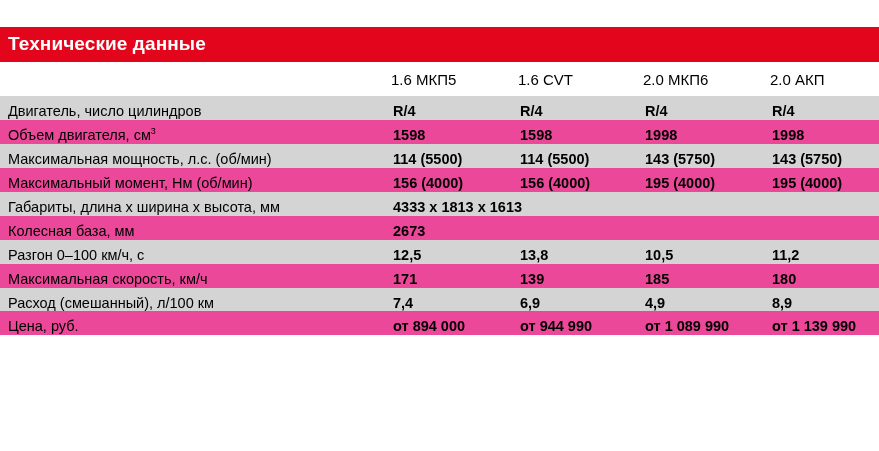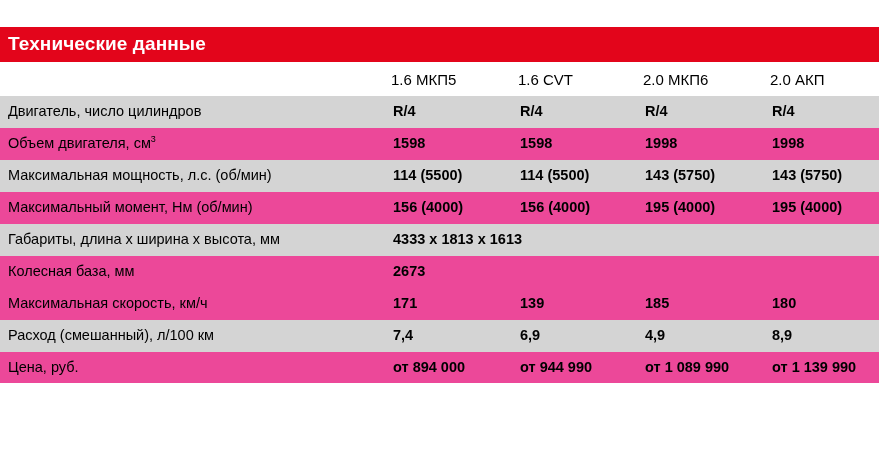--- a/index.html
+++ b/index.html
@@ -30,21 +30,21 @@
   .head-row td {
     background: #ffffff;
     color: #000000;
     font-size: 15px;
     font-weight: normal;
     padding: 9px 6px 8px 6px;
     vertical-align: bottom;
   }
   .row td {
     font-size: 14.5px;
-    padding: 8px 6px 8px 8px;
+    padding: 8px 6px 0 8px;
     color: #000000;
     vertical-align: middle;
     line-height: 1.1;
   }
   .row.shaded td {
     background: #d4d4d4;
   }
   .row.plain td {
     background: #ec4899;
   }
@@ -118,20 +118,27 @@
         <td class="val">195 (4000)</td>
       </tr>
       <tr class="row shaded">
         <td class="label">Габариты, длина х ширина х высота, мм</td>
         <td class="val" colspan="4">4333 х 1813 х 1613</td>
       </tr>
       <tr class="row plain">
         <td class="label">Колесная база, мм</td>
         <td class="val" colspan="4">2673</td>
       </tr>
+      <tr class="row shaded">
+        <td class="label">Разгон 0–100 км/ч, с</td>
+        <td class="val">12,5</td>
+        <td class="val">13,8</td>
+        <td class="val">10,5</td>
+        <td class="val">11,2</td>
+      </tr>
       <tr class="row plain">
         <td class="label">Максимальная скорость, км/ч</td>
         <td class="val">171</td>
         <td class="val">139</td>
         <td class="val">185</td>
         <td class="val">180</td>
       </tr>
       <tr class="row shaded">
         <td class="label">Расход (смешанный), л/100 км</td>
         <td class="val">7,4</td>

